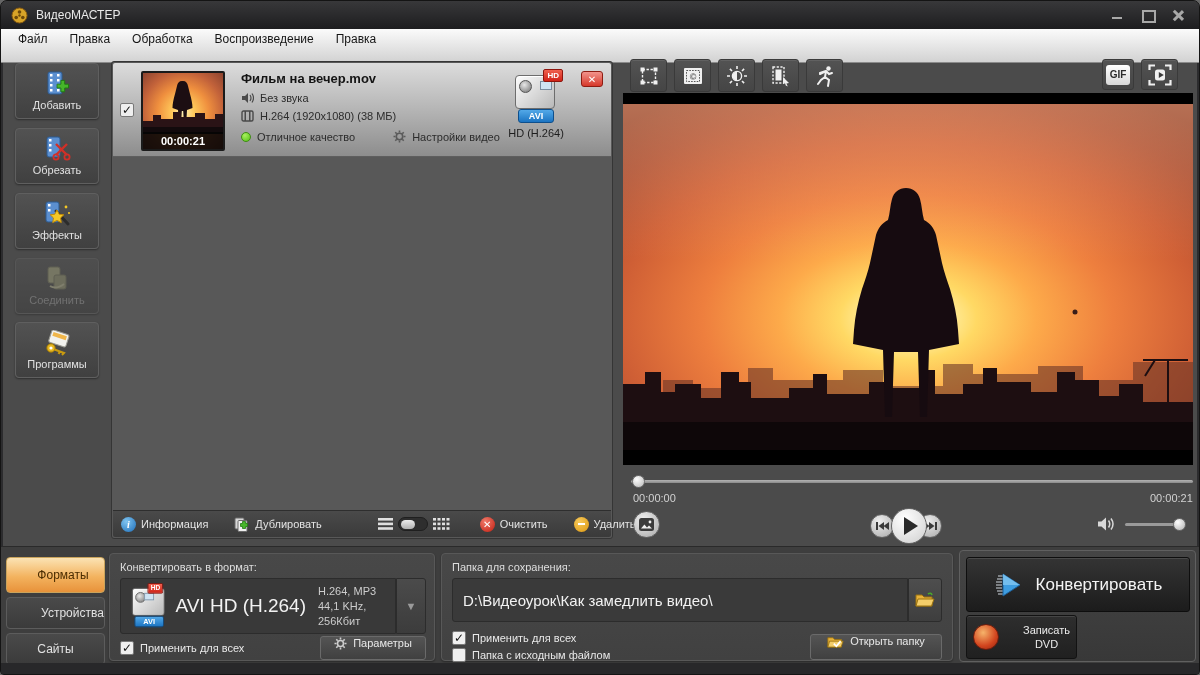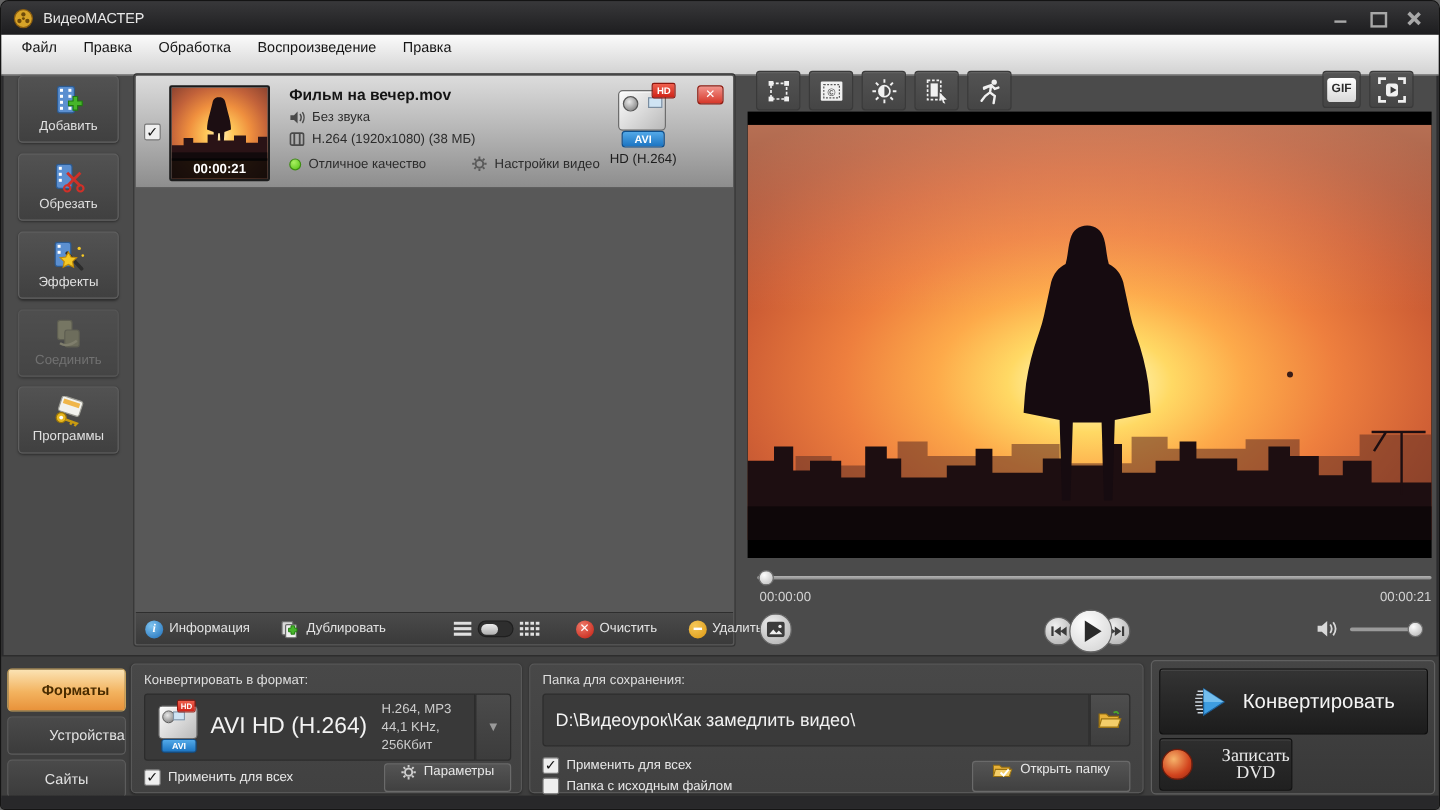--- a/index.html
+++ b/index.html
@@ -93,21 +93,21 @@
   .play-tri{width:0;height:0;border-left:14px solid #2a2a2a;border-top:9px solid transparent;border-bottom:9px solid transparent;margin-left:4px;}
   .vol-slider{position:absolute;left:1124px;top:522px;width:60px;height:3px;background:#9a9a9a;border-radius:2px;cursor:pointer;}
   .vol-knob{position:absolute;left:1172px;top:517px;width:13px;height:13px;border-radius:50%;
     background:radial-gradient(circle at 35% 30%,#fdfdfd,#b0b0b0);border:1px solid #6e6e6e;cursor:pointer;}
   
   .bottombar{position:absolute;left:0;top:545px;width:100%;height:119px;background:#3e3e3e;border-top:1px solid #2a2a2a;}
   .win-bottom{position:absolute;left:0;bottom:0;width:100%;height:11px;background:#28282a;}
   .tab{position:absolute;left:5px;width:99px;height:32px;border-radius:4px;background:linear-gradient(#4a4a4a,#3b3b3b);
     border:1px solid #5c5c5c;color:#e2e2e2;font-size:12px;display:flex;align-items:center;justify-content:center;cursor:pointer;}
   .tab.active{height:36px;background:linear-gradient(#fbe3b4,#f3b35f 55%,#e8923a);border:1px solid #c8financial;}
-  .tab.active{border:1px solid #caa45c;color:#4a2c00;font-weight:bold;padding-left:15px;}
+  .tab.active{border:1px solid #caa45c;color:#4a2c00;font-weight:normal;padding-left:15px;}
   .panel{position:absolute;background:linear-gradient(#484848,#414141);border:1px solid #585858;border-radius:4px;box-shadow:0 1px 2px rgba(0,0,0,.35);}
   .panel-label{position:absolute;left:10px;top:7px;font-size:11px;color:#dedede;}
   .fmt-sel{position:absolute;left:10px;top:24px;width:276px;height:56px;background:#393939;border:1px solid #2c2c2c;border-radius:3px 0 0 3px;
     display:flex;align-items:center;cursor:pointer;}
   .fmt-name{font-size:19px;color:#f2f2f2;margin-left:8px;white-space:nowrap;}
   .fmt-details{margin-left:12px;font-size:11px;color:#cdcdcd;line-height:15px;}
   .fmt-drop{position:absolute;left:286px;top:24px;width:30px;height:56px;background:linear-gradient(#4b4b4b,#3c3c3c);
     border:1px solid #2c2c2c;border-radius:0 3px 3px 0;display:flex;align-items:center;justify-content:center;
     color:#9a9a9a;font-size:11px;cursor:pointer;}
   .chk-row{display:flex;align-items:center;gap:6px;font-size:11px;color:#e8e8e8;}
@@ -118,21 +118,21 @@
     font-family:"Liberation Sans","DejaVu Sans",sans-serif;padding:0 10px;}
   .folder-btn{position:absolute;left:466px;top:24px;width:34px;height:44px;background:linear-gradient(#4e4e4e,#3e3e3e);
     border:1px solid #2c2c2c;border-radius:0 3px 3px 0;display:flex;align-items:center;justify-content:center;cursor:pointer;}
   .convert-panel{position:absolute;left:958px;top:549px;width:237px;height:112px;background:linear-gradient(#454545,#383838);
     border:1px solid #606060;border-radius:4px;}
   .convert-btn{position:absolute;left:6px;top:6px;width:224px;height:55px;border-radius:3px;
     background:linear-gradient(#343434,#1c1c1c);border:1px solid #0e0e0e;box-shadow:inset 0 1px 0 #4a4a4a;
     display:flex;align-items:center;justify-content:center;gap:12px;color:#f4f4f4;font-size:17px;cursor:pointer;}
   .sub-btn{position:absolute;top:64px;height:44px;width:111px;border-radius:3px;background:linear-gradient(#2e2e2e,#202020);
     border:1px solid #121212;box-shadow:inset 0 1px 0 #454545;display:flex;align-items:center;justify-content:center;gap:24px;
-    color:#eaeaea;font-size:15px;cursor:pointer;font-family:Liberation Serif, serif;}
+    color:#eaeaea;font-size:11px;cursor:pointer;}
   .sub-txt{text-align:center;line-height:14px;}
   .disc{width:26px;height:26px;border-radius:50%;background:radial-gradient(circle at 38% 32%,#f6b36a,#d2441e 60%,#8e2410);border:1px solid #6e1c0c;}
   .globe{width:26px;height:26px;border-radius:50%;background:radial-gradient(circle at 38% 32%,#9fd8f2,#2a7ab4);border:1px solid #1c5680;position:relative;}
   .globe::after{content:"";position:absolute;left:7px;top:4px;width:0;height:0;border-left:6px solid transparent;
     border-right:6px solid transparent;border-bottom:10px solid #4fc42a;filter:drop-shadow(0 1px 0 #1f6e10);}
 </style>
 </head>
 <body>
 
 <div class="window">

